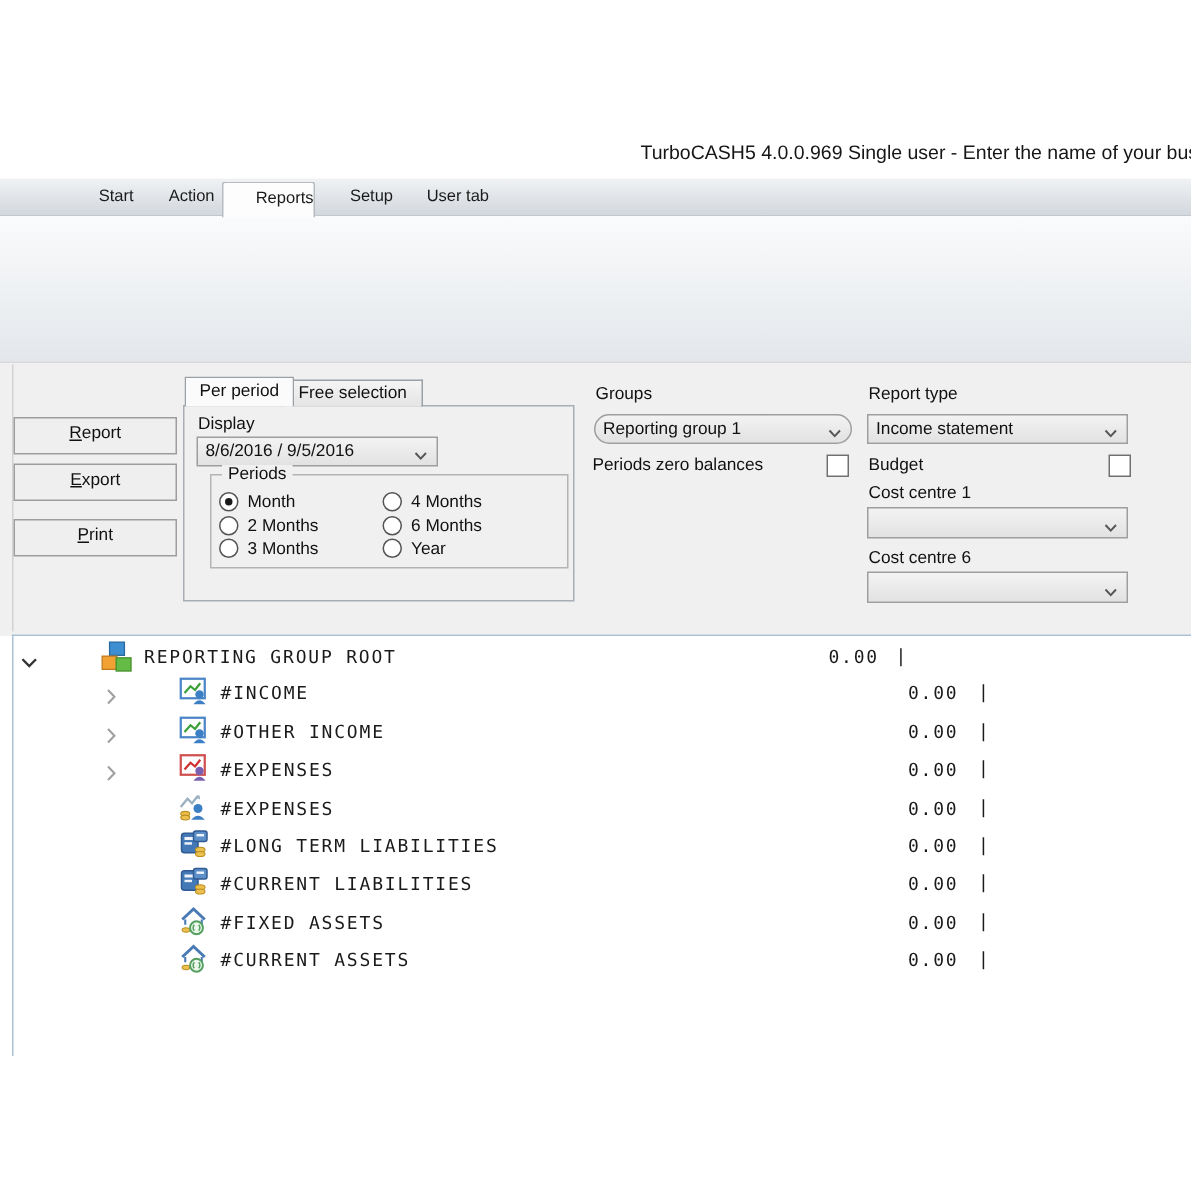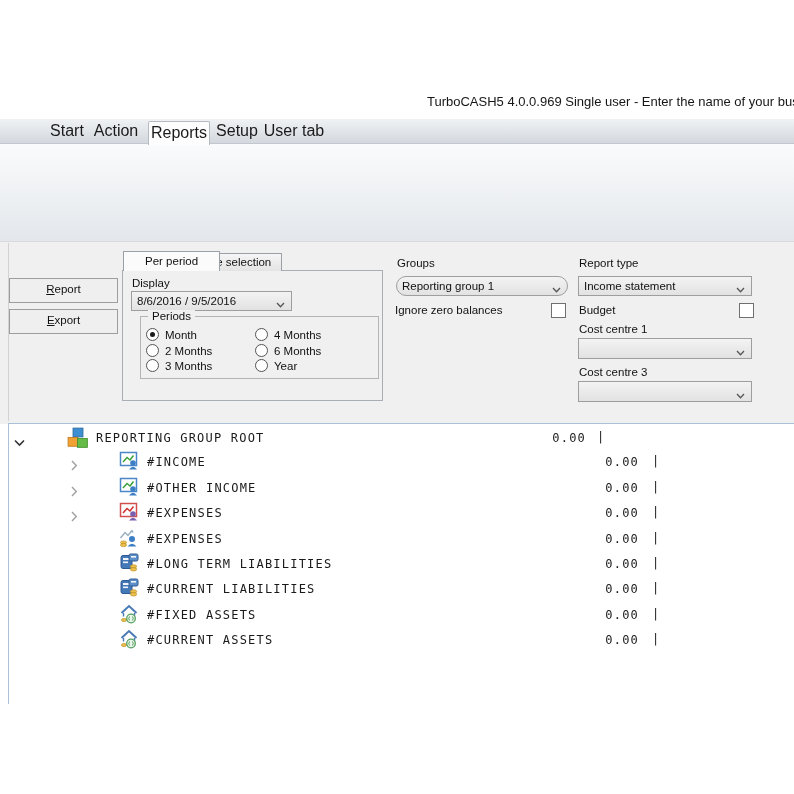--- a/index.html
+++ b/index.html
@@ -5,21 +5,21 @@
   html,body{margin:0;padding:0;background:#fff;}
   .screen{position:relative;width:794px;height:794px;background:#ffffff;overflow:hidden;
           font-family:"Liberation Sans",sans-serif;color:#111;}
 
   
   .app-title{position:absolute;left:427px;top:94px;font-size:13px;color:#161616;white-space:nowrap;}
 
   
   .menubar{position:absolute;left:0;top:119px;width:794px;height:24px;
            background:linear-gradient(#f0f2f4,#d3d8de);border-bottom:1px solid #c2c7cd;}
-  .menu-tab{position:absolute;top:0;height:24px;line-height:24px;font-size:16px;color:#1a1a1a;text-align:center;}
+  .menu-tab{position:absolute;top:0;height:24px;line-height:24px;font-size:11px;color:#1a1a1a;text-align:right;}
   .menu-tab.active{background:#fdfdfd;border:1px solid #b6bbc2;border-bottom:none;
                    border-radius:2px 2px 0 0;top:2px;height:23px;line-height:21px;z-index:2;}
 
   
   .ribbon-band{position:absolute;left:0;top:144px;width:794px;height:97px;
                background:linear-gradient(#fafbfc,#e3e7eb);border-bottom:1px solid #cdd2d8;}
   .ribbon-group{position:absolute;left:4px;top:146px;width:413px;height:88px;
                 border:1px solid #c4cbd3;border-radius:3px;
                 background:linear-gradient(180deg,#fdfdfe 0%,#f3f5f8 65%,#e7ebf0 100%);}
   .rg-caption{position:absolute;left:1px;right:1px;bottom:1px;height:13px;
@@ -40,21 +40,21 @@
                  background:#f0f0f0;border-top:1px solid #d9d9d9;}
   .left-edge{position:absolute;left:8px;top:243px;width:1px;height:178px;background:#d2d2d2;}
   .win-btn{position:absolute;left:9px;width:107px;height:23px;background:#efefef;
            border:1px solid #9d9d9d;font-size:11.5px;color:#111;}
   .win-btn span{display:block;text-align:center;line-height:21px;}
   .win-btn span::first-letter{text-decoration:underline;}
 
   .tab-panel{position:absolute;left:122px;top:270px;width:259px;height:129px;
              border:1px solid #a8aeb4;background:#f0f0f0;z-index:1;}
   .tab{position:absolute;font-size:11.5px;z-index:2;}
-  .tab.active{left:123px;top:251px;height:19px;line-height:19px;padding:0 21px;background:#fbfbfb;
+  .tab.active{left:123px;top:251px;height:19px;line-height:19px;padding:0 9px;background:#fbfbfb;
               border:1px solid #9aa0a6;border-bottom:none;border-radius:1px 1px 0 0;z-index:3;}
   .tab.inactive{left:188px;top:253px;height:17px;line-height:17px;padding:0 10px;
               background:linear-gradient(#f5f5f5,#e4e4e4);border:1px solid #9aa0a6;border-bottom:none;}
 
   .lbl{position:absolute;font-size:11.5px;color:#111;white-space:nowrap;}
   .combo{position:absolute;background:linear-gradient(#f3f3f3,#e2e2e2);border:1px solid #9e9e9e;
          font-size:11.5px;color:#111;display:flex;align-items:center;padding-left:5px;box-sizing:border-box;}
   .combo .chev{position:absolute;right:6px;top:50%;margin-top:-3px;}
   .groupbox{position:absolute;left:140px;top:316px;width:237px;height:61px;border:1px solid #b4b4b4;}
   .gb-legend{position:absolute;left:148px;top:310px;background:#f0f0f0;padding:0 4px;font-size:11.5px;}
@@ -239,20 +239,23 @@
 
   <div class="control-panel"></div>
   <div class="left-edge"></div>
 
   <div class="win-btn" style="top:278px;">
       <span>Report</span>
     </div>
   <div class="win-btn" style="top:309px;">
       <span>Export</span>
     </div>
+  <div class="win-btn" style="top:346px;">
+      <span>Print</span>
+    </div>
 
   <div class="tab inactive">Free selection</div>
   <div class="tab active">Per period</div>
   <div class="tab-panel"></div>
 
   <div class="lbl" style="left:132px;top:277px;z-index:2;">Display</div>
   <div class="combo" style="left:131px;top:291px;width:161px;height:20px;z-index:2;">
     <span>8/6/2016 / 9/5/2016</span>
     <span class="chev"><svg width="9" height="6">
           <polyline points="1,1 4.5,4.7 8,1" fill="none" stroke="#555" stroke-width="1.3"></polyline>
@@ -287,41 +290,41 @@
       <span>Year</span>
     </div>
 
   <div class="lbl" style="left:397px;top:257px;text-align:center;">Groups</div>
   <div class="combo" style="left:396px;top:276px;width:172px;height:20px;border-radius:10px;">
     <span>Reporting group 1</span>
     <span class="chev"><svg width="9" height="6">
           <polyline points="1,1 4.5,4.7 8,1" fill="none" stroke="#555" stroke-width="1.3"></polyline>
         </svg></span>
   </div>
-  <div class="lbl" style="left:395px;top:304px;">Ignore zero balances</div>
+  <div class="lbl" style="left:395px;top:304px;">Periods zero balances</div>
   <div class="checkbox" style="left:551px;top:303px;"></div>
 
   <div class="lbl" style="left:579px;top:257px;">Report type</div>
   <div class="combo" style="left:578px;top:276px;width:174px;height:20px;">
     <span>Income statement</span>
     <span class="chev"><svg width="9" height="6">
           <polyline points="1,1 4.5,4.7 8,1" fill="none" stroke="#555" stroke-width="1.3"></polyline>
         </svg></span>
   </div>
   <div class="lbl" style="left:579px;top:304px;">Budget</div>
   <div class="checkbox" style="left:739px;top:303px;"></div>
 
   <div class="lbl" style="left:579px;top:323px;">Cost centre 1</div>
   <div class="combo" style="left:578px;top:338px;width:174px;height:21px;">
     <span></span>
     <span class="chev"><svg width="9" height="6">
           <polyline points="1,1 4.5,4.7 8,1" fill="none" stroke="#555" stroke-width="1.3"></polyline>
         </svg></span>
   </div>
-  <div class="lbl" style="left:579px;top:366px;">Cost centre 3</div>
+  <div class="lbl" style="left:579px;top:366px;">Cost centre 6</div>
   <div class="combo" style="left:578px;top:381px;width:174px;height:21px;">
     <span></span>
     <span class="chev"><svg width="9" height="6">
           <polyline points="1,1 4.5,4.7 8,1" fill="none" stroke="#555" stroke-width="1.3"></polyline>
         </svg></span>
   </div>
 
   <div class="tree-panel">
 
     <div class="tree-row row-root" style="top:3px;">

